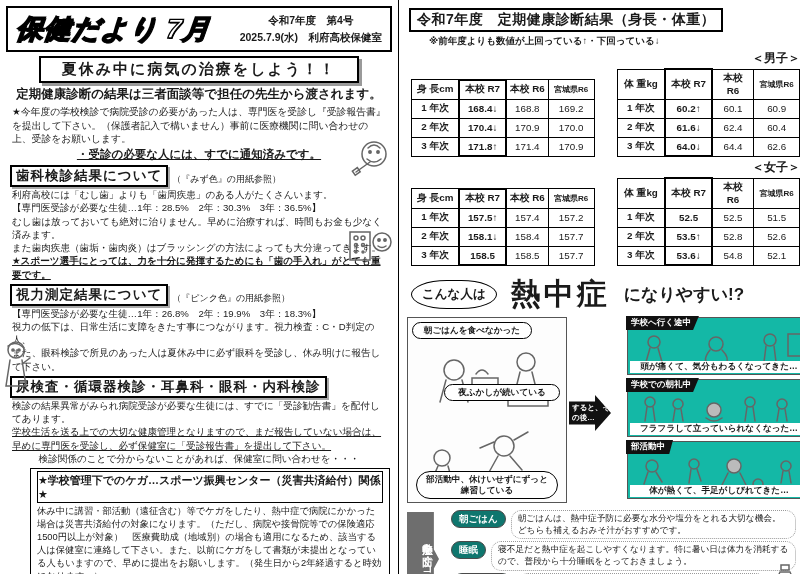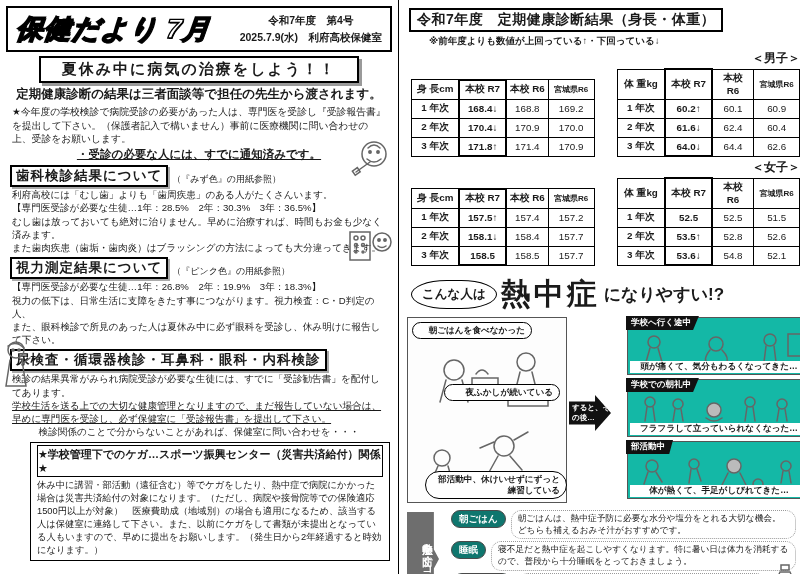--- a/index.html
+++ b/index.html
@@ -55,31 +55,31 @@
   table.stat th, table.stat td { border:1px solid #000; text-align:center; padding:2.5px 3px; }
   table.stat th { font-weight:bold; }
   table.stat .c0 { width:52px; font-weight:bold; }
   table.stat .c1 { width:48px; border-left:2px solid #000; border-right:2px solid #000; font-weight:bold; }
   table.stat tr:first-child .c1 { border-top:2px solid #000; }
   table.stat tr:last-child .c1 { border-bottom:2px solid #000; }
   table.stat .c2 { width:44px; }
   table.stat .c3 { width:48px; }
   table.stat th.c3 { font-size:8px; }
 
-  .hs-title { display:flex; align-items:center; gap:4px; margin:8px 0 2px 12px; }
+  .hs-title { display:flex; align-items:center; gap:14px; margin:8px 0 2px 12px; }
   .hs-prefix { border:1.6px solid #000; border-radius:50% / 60%; padding:5px 10px;
     font-size:12.5px; font-weight:bold; white-space:nowrap; }
   .hs-main { font-size:30px; font-weight:900; letter-spacing:3px; white-space:nowrap; }
   .hs-suffix { font-size:17px; font-weight:bold; white-space:nowrap; }
 
   .hs-body { position:relative; height:188px; margin:2px 4px 0 8px; }
   .panel-left { position:absolute; left:0; top:0; width:160px; height:186px;
     border:1.5px solid #555; background:#fdfdfd; }
   .speech { position:absolute; border:1.5px solid #000; border-radius:16px;
-    background:#fff; font-size:8.6px; font-weight:bold; text-align:right;
+    background:#fff; font-size:8.6px; font-weight:bold; text-align:center;
     padding:2px 6px; line-height:1.3; }
   .arrow-box { position:absolute; left:162px; top:78px; width:42px; height:36px;
     background:#111; color:#fff; font-size:7.5px; font-weight:bold; line-height:1.3;
     display:flex; align-items:center; padding-left:3px;
     clip-path:polygon(0 18%, 62% 18%, 62% 0, 100% 50%, 62% 100%, 62% 82%, 0 82%); }
   .scene { position:absolute; left:220px; width:184px; border:1.5px solid #555; background:#14b8a6; }
   .ribbon { position:absolute; top:-2px; left:-2px; background:#111; color:#fff;
     font-size:8.5px; font-weight:bold; padding:1px 8px 1px 5px;
     clip-path:polygon(0 0,100% 0,92% 100%,0 100%); }
   .caption { position:absolute; left:2px; right:2px; bottom:1px; background:#fff;
@@ -131,20 +131,21 @@
         <circle cx="28" cy="14" r="1.2" fill="#666"></circle>
       <path d="M17 21 q7 6 14 0"></path>
         <line x1="6" y1="34" x2="20" y2="24"></line>
       <rect x="3" y="31" width="6" height="5" transform="rotate(-35 6 33)"></rect>
     </svg>
   </div>
   <div class="tline">利府高校には「むし歯」よりも「歯周疾患」のある人がたくさんいます。</div>
   <div class="tline">【専門医受診が必要な生徒…1年：28.5%　2年：30.3%　3年：36.5%】</div>
   <div class="tline">むし歯は放っておいても絶対に治りません。早めに治療すれば、時間もお金も少なく済みます。</div>
   <div class="tline">また歯肉疾患（歯垢・歯肉炎）はブラッシングの方法によっても大分違ってきます。</div>
+  <div class="tline u">★スポーツ選手にとっては、力を十分に発揮するためにも「歯の手入れ」がとても重要です。</div>
 
   <div class="section-head">
     <span class="section-title">視力測定結果について</span>
     <span class="section-note">（『ピンク色』の用紙参照）</span>
   </div>
   <div class="spot-illu" style="top:228px;">
     <svg class="doodle" width="46" height="36" viewBox="0 0 46 36">
       <rect x="2" y="4" width="20" height="28"></rect>
       <circle cx="8" cy="10" r="2"></circle>
         <circle cx="15" cy="10" r="2"></circle>
@@ -329,21 +330,21 @@
         <circle cx="118" cy="44" r="9"></circle>
           <path d="M112 54 l-4 16 M124 54 l4 16"></path>
         <rect x="100" y="70" width="40" height="18"></rect>
         <circle cx="96" cy="128" r="10"></circle>
           <path d="M90 138 l-10 18 M102 138 l12 14 M86 124 l-14 6 M106 122 l14 -8"></path>
         <circle cx="34" cy="140" r="8"></circle>
           <path d="M30 148 l-6 14 M40 148 l4 14"></path>
       </svg>
       <div class="speech" style="left:4px; top:4px; width:120px;">朝ごはんを食べなかった</div>
       <div class="speech" style="left:36px; top:66px; width:116px;">夜ふかしが続いている</div>
-      <div class="speech" style="left:17px; bottom:3px; width:142px;">部活動中、休けいせずにずっと練習している</div>
+      <div class="speech" style="left:8px; bottom:3px; width:142px;">部活動中、休けいせずにずっと練習している</div>
     </div>
 
     <div class="arrow-box">
       <span>すると、その後…</span>
     </div>
 
     <div class="scene" style="top:0; height:58px;">
       <div class="ribbon">学校へ行く途中</div>
       <svg class="doodle" width="180" height="38" viewBox="0 0 180 38" style="position:absolute;left:2px;top:12px;">
         <circle cx="24" cy="12" r="6"></circle>

